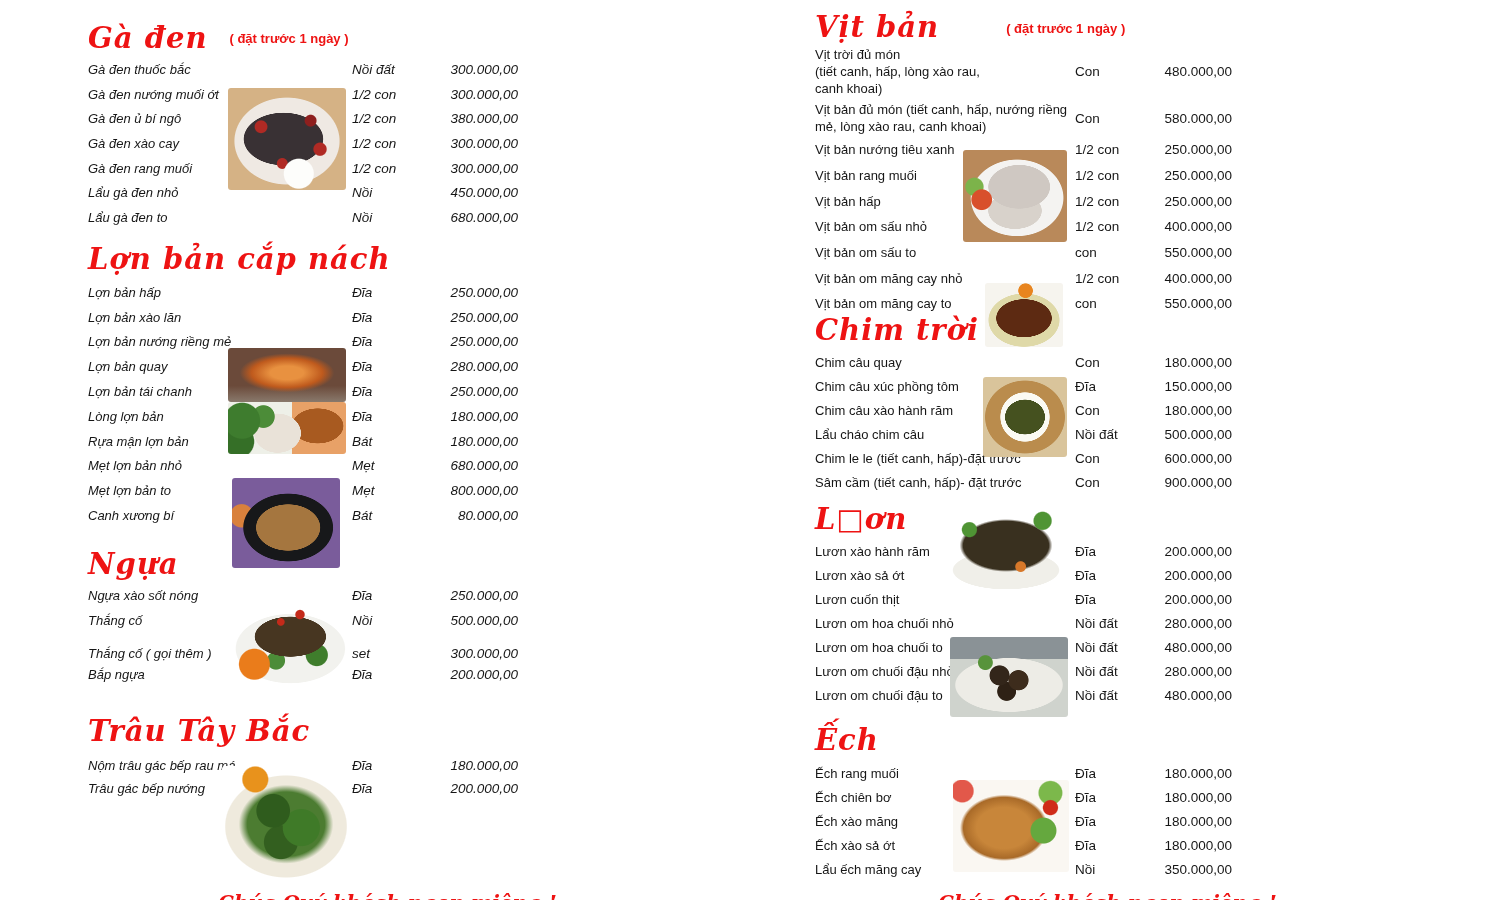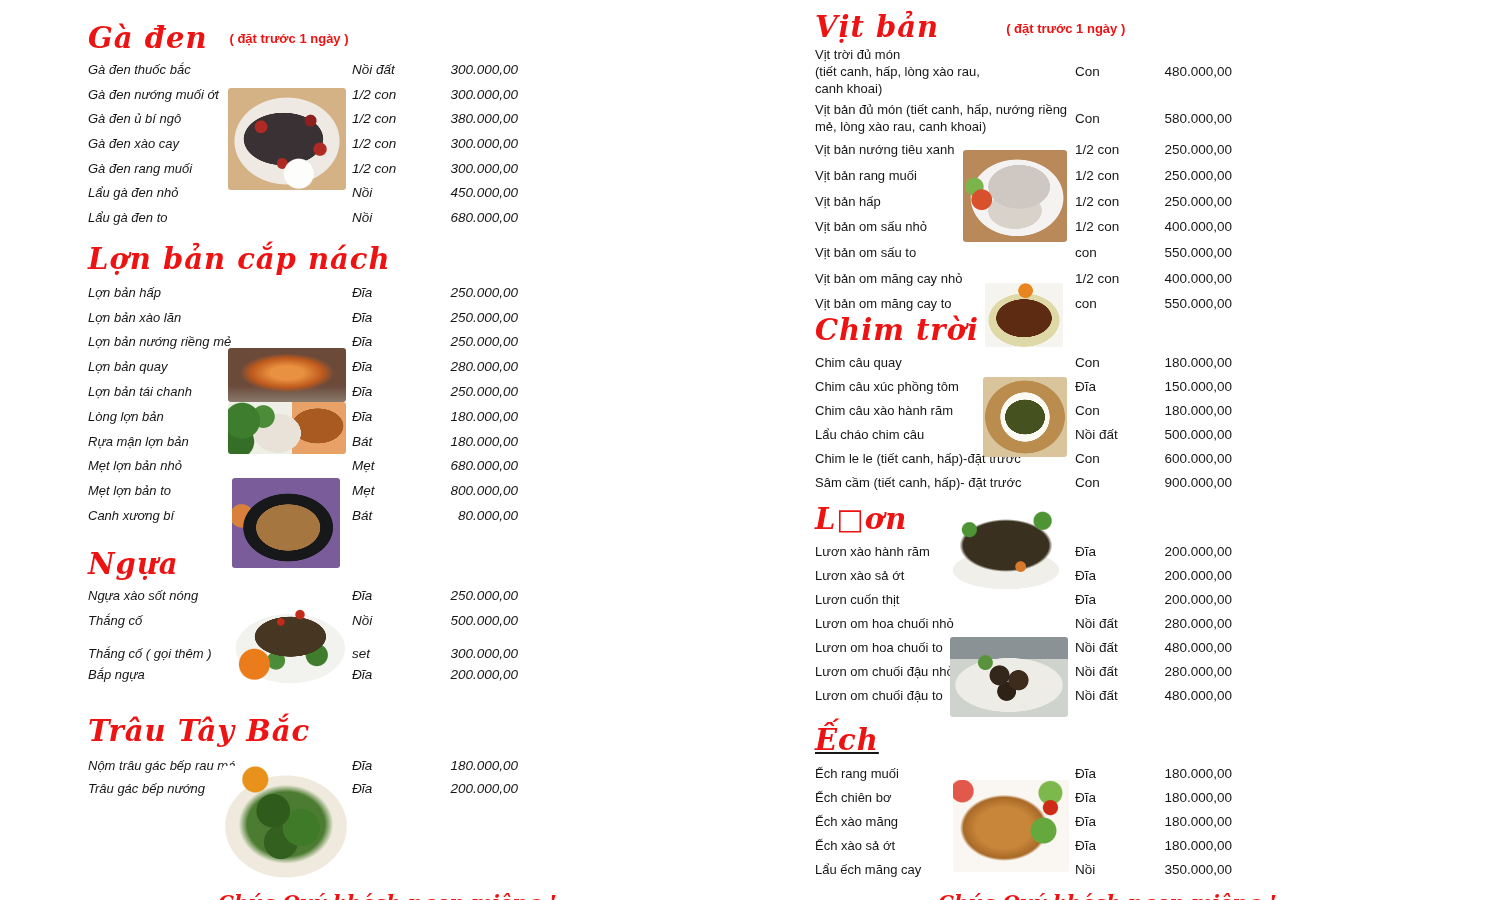--- a/index.html
+++ b/index.html
@@ -25,21 +25,21 @@
   #sec-ga-den{top:20px;} #sec-ga-den .hdr{height:37px;} #sec-ga-den{--rh:24.7px;}
   #sec-lon-ban{top:240px;} #sec-lon-ban .hdr{height:40px;} #sec-lon-ban{--rh:24.8px;}
   #sec-ngua{top:546px;} #sec-ngua .hdr{height:37px;} #sec-ngua{--rh:24.7px;}
   #sec-ngua .row:nth-child(3){margin-top:9px;}
   #sec-ngua .row:nth-child(4){margin-top:-4px;}
   #sec-trau{top:699px;} #sec-trau .hdr{height:45px;margin-top:10px;} #sec-trau{--rh:23px;}
   #sec-vit-ban{top:12px;} #sec-vit-ban .hdr{height:32px;gap:45px;} #sec-vit-ban{--rh:21.7px;}
   #sec-vit-ban .row{padding:2px 0;}
   #sec-chim-troi{top:312px;} #sec-chim-troi .hdr{height:38px;} #sec-chim-troi{--rh:24px;}
   #sec-luon{top:501px;} #sec-luon .hdr{height:38px;} #sec-luon{--rh:24px;}
-  #sec-ech{top:720px;} #sec-ech .hdr{height:41px;text-decoration:underline;} #sec-ech{--rh:24px;}
+  #sec-ech{top:720px;} #sec-ech .hdr{height:41px;} #sec-ech{--rh:24px;}
   
   .photo{position:absolute;border-radius:3px;}
   #ph-ga-den{left:228px;top:88px;width:118px;height:102px;background:
     radial-gradient(circle at 60% 84%, #fdfdfb 0 13%, rgba(255,255,255,0) 14%),
     radial-gradient(circle at 28% 38%, #b02a24 0 5.5%, rgba(0,0,0,0) 6.5%),
     radial-gradient(circle at 70% 32%, #8e1f1e 0 5%, rgba(0,0,0,0) 6%),
     radial-gradient(circle at 78% 60%, #b02a24 0 5.5%, rgba(0,0,0,0) 6.5%),
     radial-gradient(circle at 46% 74%, #b02a24 0 5%, rgba(0,0,0,0) 6%),
     radial-gradient(ellipse 34% 26% at 47% 50%, #393134 0 98%, rgba(0,0,0,0) 100%),
     radial-gradient(ellipse 45% 43% at 50% 52%, #efe9e3 0 98%, rgba(0,0,0,0) 100%),

